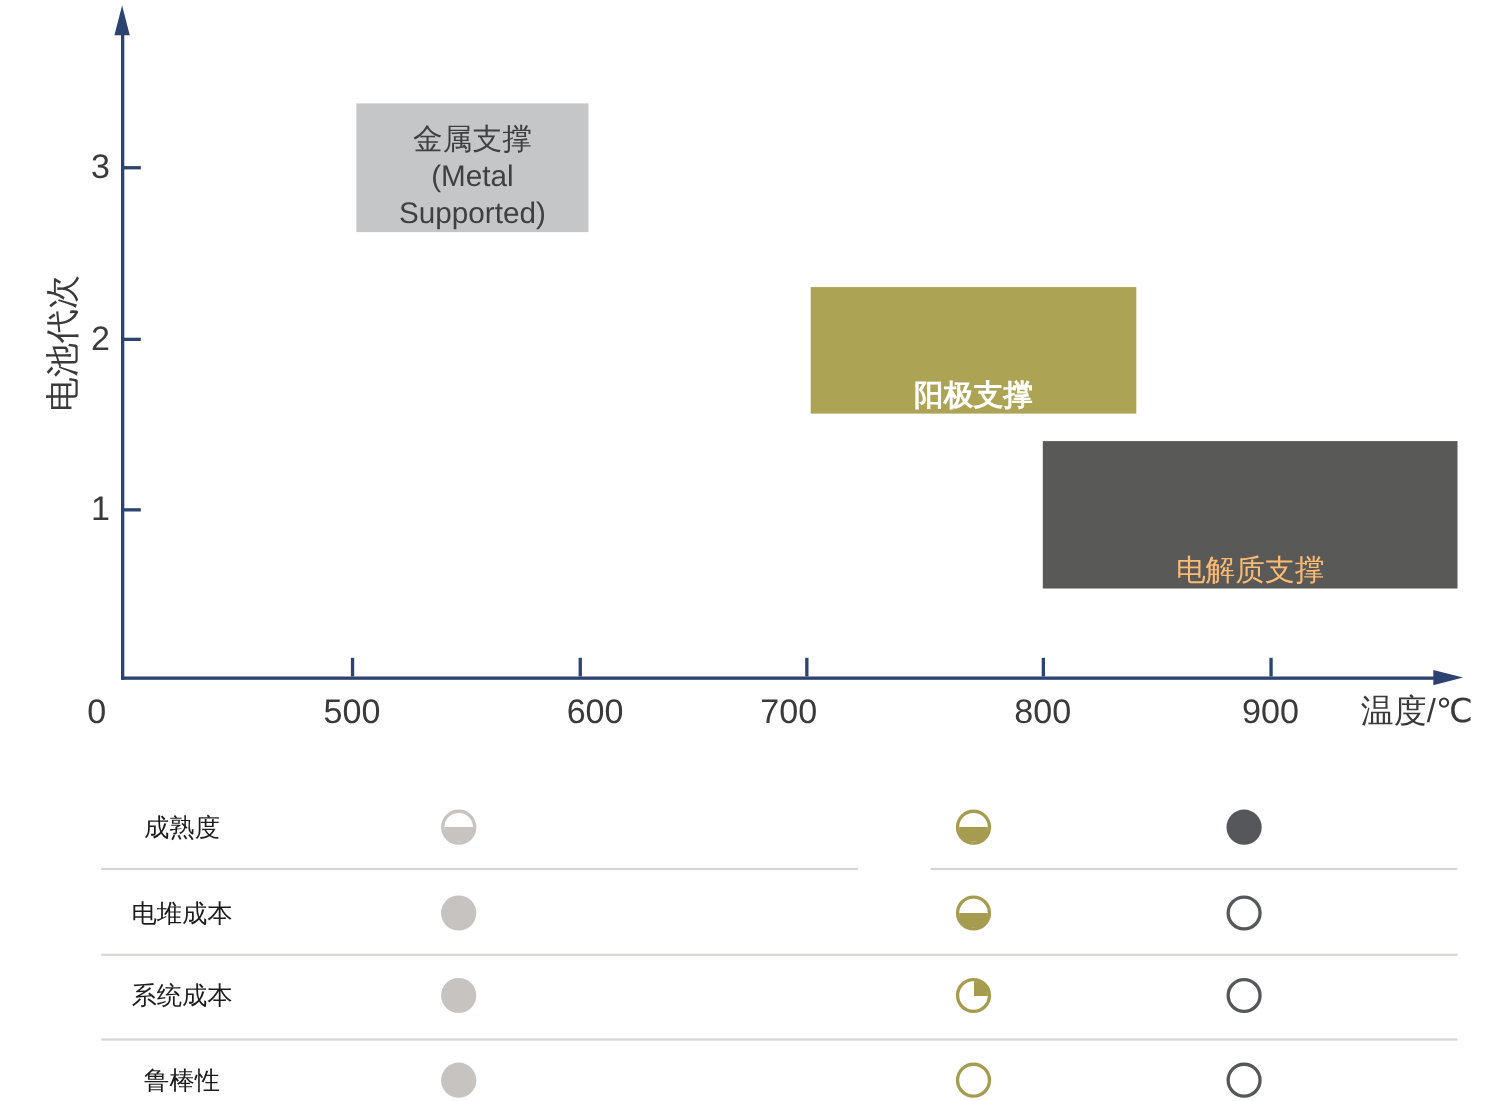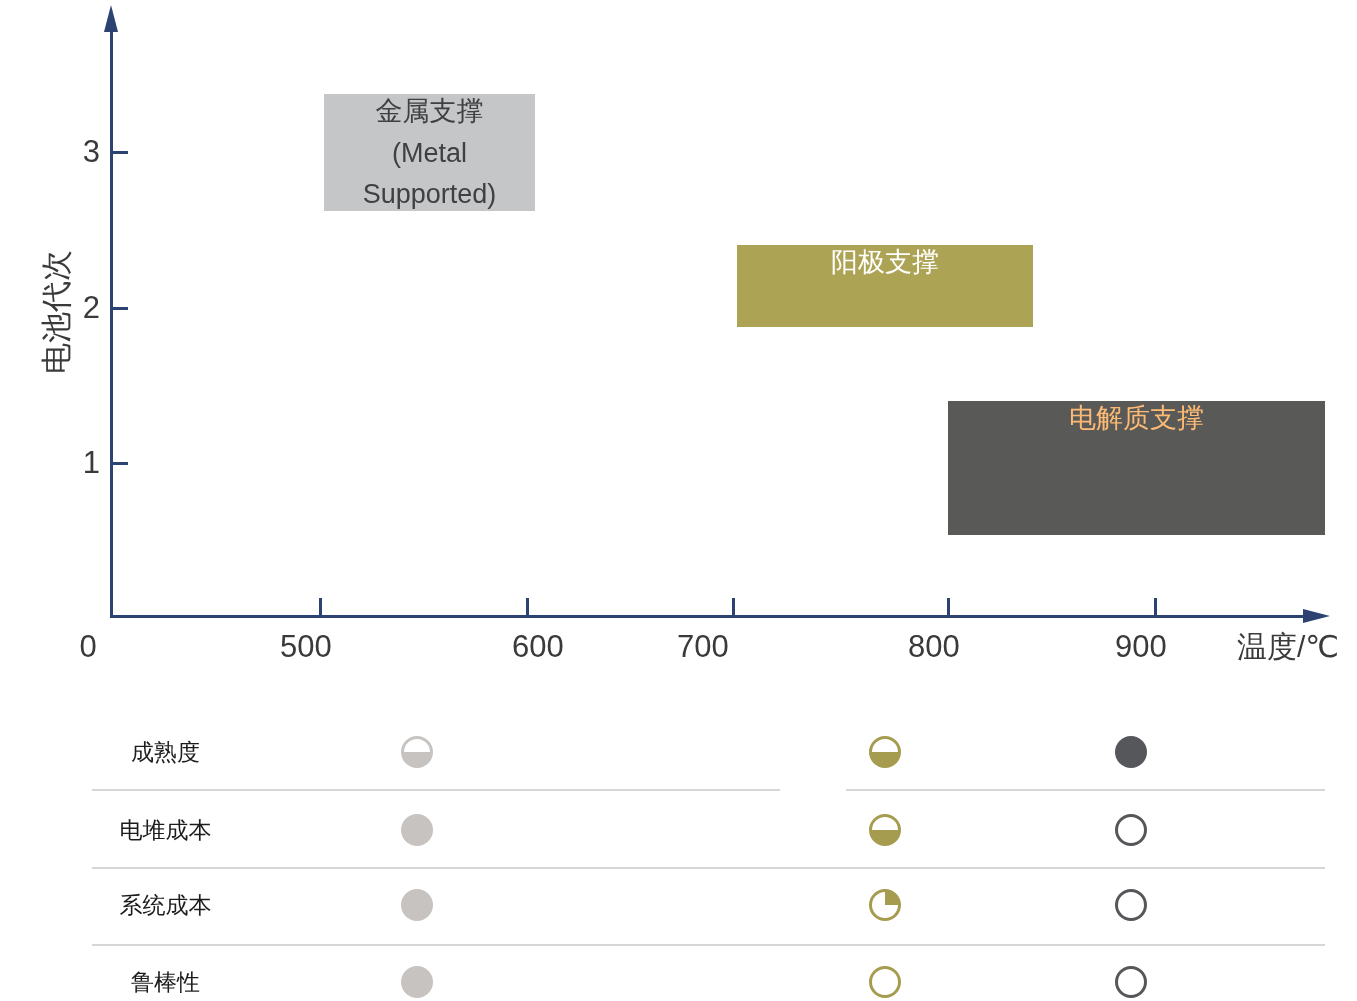--- a/index.html
+++ b/index.html
@@ -36,46 +36,46 @@
   }
   .x-tick-mark {
     position: absolute; top: 598px; width: 3px; height: 17px;
     background: var(--axis, #2c4270);
   }
   .y-tick-label {
     position: absolute; left: 52px; width: 48px; text-align: right;
     font-size: 31px; color: var(--tick-text, #3a3a3a); line-height: 36px;
   }
   .x-tick-label {
-    position: absolute; top: 629px; width: 80px; 
+    position: absolute; top: 629px; width: 80px; text-align: center;
     font-size: 31px; color: var(--tick-text, #3a3a3a); line-height: 36px;
   }
   .origin-label {
     position: absolute; left: 66px; top: 629px; width: 44px; text-align: center;
     font-size: 31px; color: var(--tick-text, #3a3a3a); line-height: 36px;
   }
   .x-axis-title {
     position: absolute; left: 1237px; top: 629px; width: 120px;
     font-size: 30px; color: var(--tick-text, #3a3a3a); line-height: 36px; white-space: nowrap;
   }
   .y-axis-title {
     position: absolute; left: 57px; top: 312px;
     transform: translate(-50%, -50%) rotate(-90deg);
     font-size: 31px; color: var(--tick-text, #3a3a3a); white-space: nowrap;
   }
   
   .region-box {
     position: absolute; display: flex; flex-direction: column;
-    align-items: center; justify-content: space-between;
+    align-items: center; justify-content: flex-end;
     font-size: 27px; line-height: 34px; text-align: center;
   }
   .region-metal { left: 324px; top: 94px; width: 211px; height: 117px;
     background: var(--metal-fill, #c5c6c8); color: var(--metal-text, #3f4040); }
-  .region-anode { left: 737px; top: 245px; width: 296px; height: 82px;
-    background: var(--anode-fill, #aca355); color: #ffffff; }
+  .region-anode { left: 737px; top: 261px; width: 296px; height: 115px;
+    background: var(--anode-fill, #aca355); color: #ffffff; font-weight: bold; }
   .region-electrolyte { left: 948px; top: 401px; width: 377px; height: 134px;
     background: var(--electrolyte-fill, #595957); color: #fdba74; }
   
   .row-label {
     position: absolute; left: 88px; width: 155px; text-align: center;
     font-size: 23px; color: #1c1c1c; line-height: 38px;
   }
   .separator {
     position: absolute; height: 2px; background: var(--separator, #d8d6d4);
   }
@@ -110,21 +110,21 @@
   <div class="y-tick-label" style="top:290px">2</div>
   <div class="y-tick-label" style="top:445px">1</div>
 
   <div class="x-tick-mark" style="left:319px"></div>
   <div class="x-tick-mark" style="left:526px"></div>
   <div class="x-tick-mark" style="left:732px"></div>
   <div class="x-tick-mark" style="left:947px"></div>
   <div class="x-tick-mark" style="left:1154px"></div>
 
   <div class="x-tick-label" style="left:280px">500</div>
-  <div class="x-tick-label" style="left:512px">600</div>
+  <div class="x-tick-label" style="left:501px">600</div>
   <div class="x-tick-label" style="left:677px">700</div>
   <div class="x-tick-label" style="left:908px">800</div>
   <div class="x-tick-label" style="left:1115px">900</div>
 
   <div class="origin-label">0</div>
   <div class="x-axis-title">温度/℃</div>
   <div class="y-axis-title">电池代次</div>
 
   <div class="region-box region-metal">
     <span>金属支撑</span>

